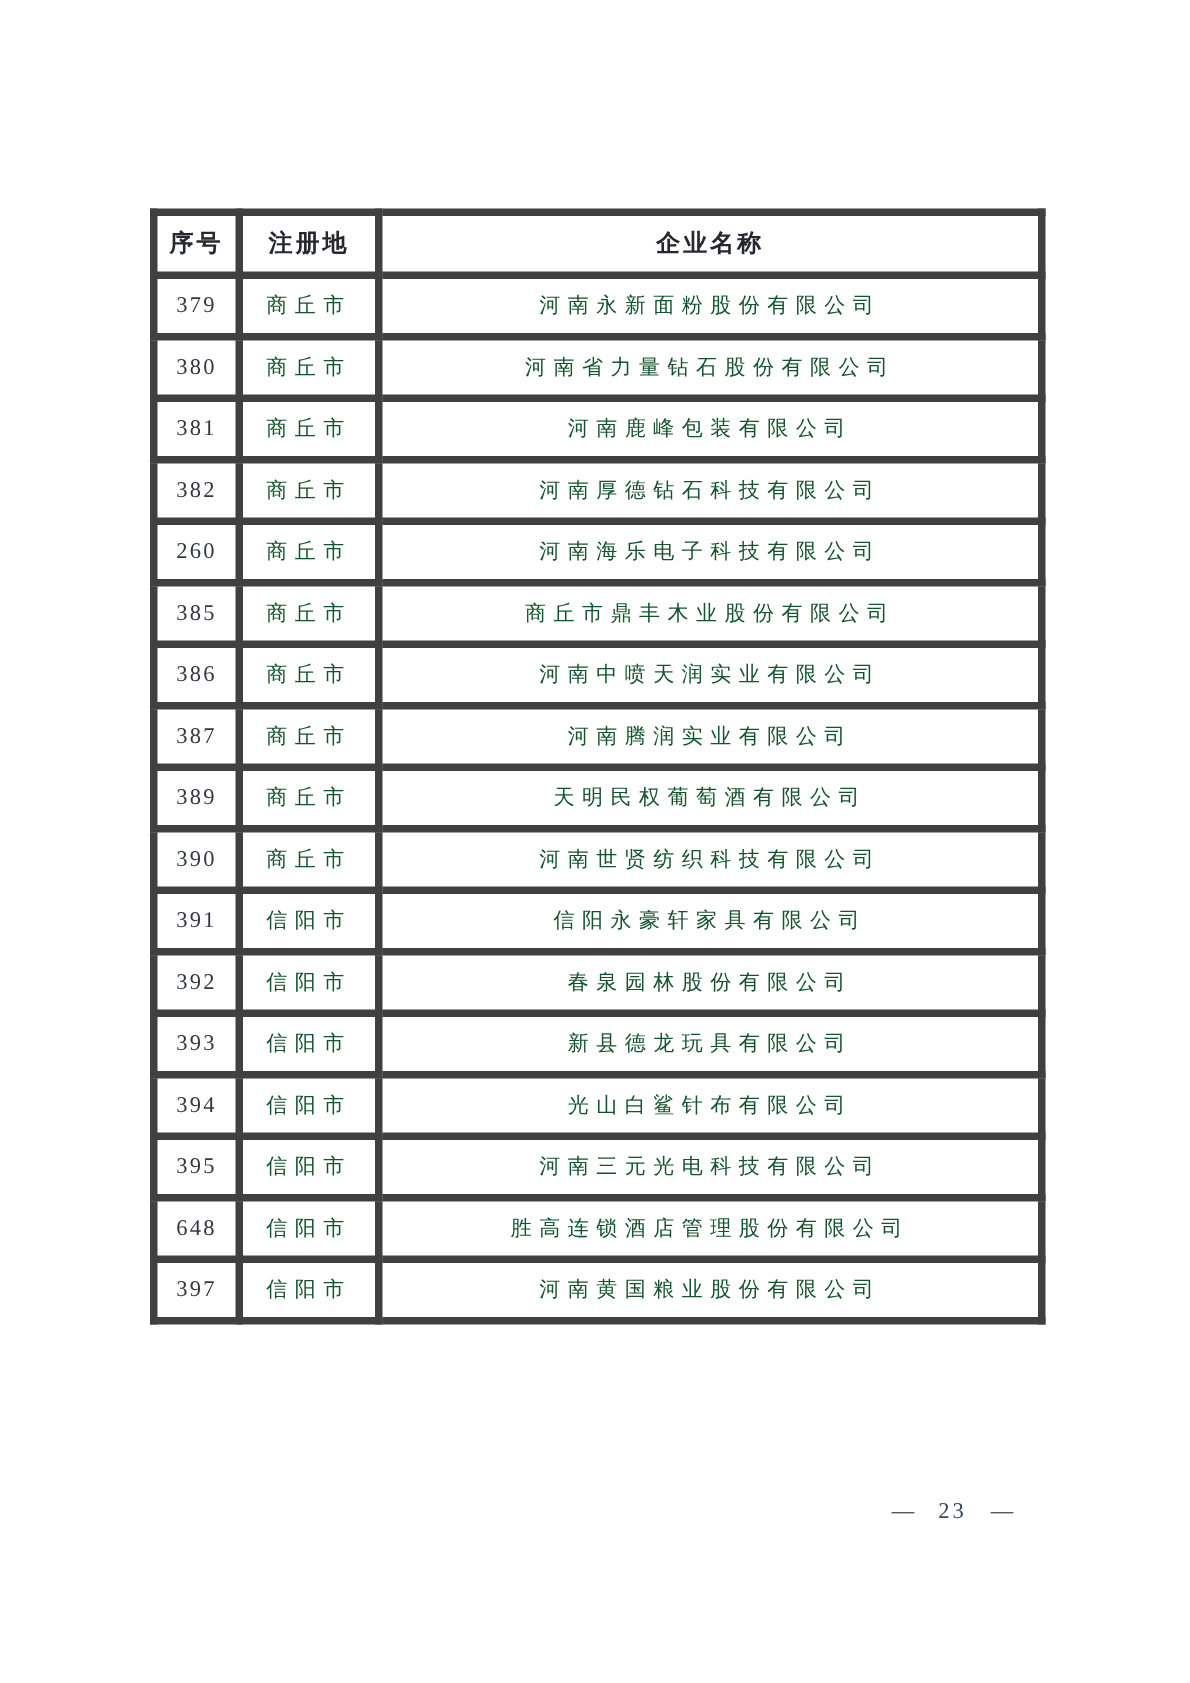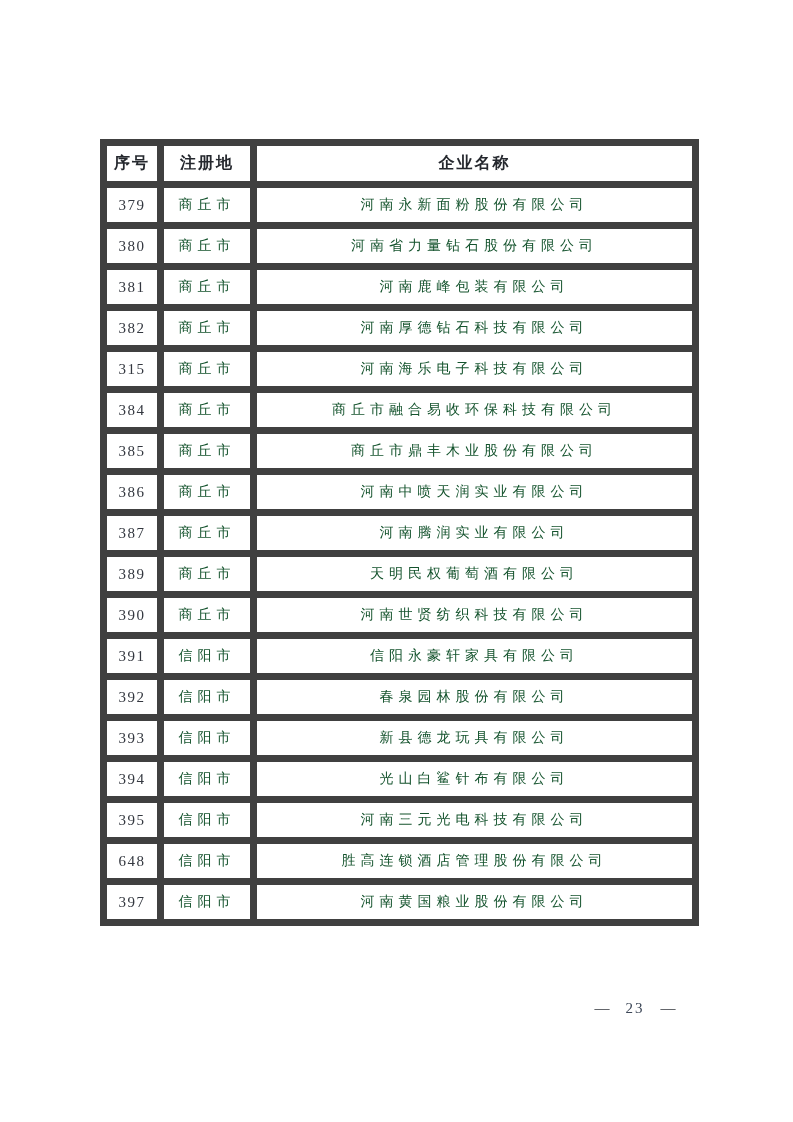--- a/index.html
+++ b/index.html
@@ -23,21 +23,21 @@
     width: 592px;
     border-collapse: collapse;
     table-layout: fixed;
     border: 2px solid #4d4d4d;
   }
   .company-table col.c-no   { width: 57px; }
   .company-table col.c-city { width: 93px; }
   .company-table col.c-name { width: 442px; }
   .company-table th,
   .company-table td {
-    border: 7px solid #404040;
+    border: 5px solid #404040;
     text-align: center;
     vertical-align: middle;
     padding: 0;
     overflow: hidden;
     white-space: nowrap;
   }
   .company-table thead tr { height: 42px; }
   .company-table tbody tr { height: 41px; }
   .company-table th {
     font-weight: bold;
@@ -109,28 +109,23 @@
       <td class="cell-no">381</td>
       <td class="cell-city">商丘市</td>
       <td class="cell-company">河南鹿峰包装有限公司</td>
     </tr>
         <tr>
       <td class="cell-no">382</td>
       <td class="cell-city">商丘市</td>
       <td class="cell-company">河南厚德钻石科技有限公司</td>
     </tr>
         <tr>
-      <td class="cell-no">315</td>
+      <td class="cell-no">260</td>
       <td class="cell-city">商丘市</td>
       <td class="cell-company">河南海乐电子科技有限公司</td>
-    </tr>
-        <tr>
-      <td class="cell-no">384</td>
-      <td class="cell-city">商丘市</td>
-      <td class="cell-company">商丘市融合易收环保科技有限公司</td>
     </tr>
         <tr>
       <td class="cell-no">385</td>
       <td class="cell-city">商丘市</td>
       <td class="cell-company">商丘市鼎丰木业股份有限公司</td>
     </tr>
         <tr>
       <td class="cell-no">386</td>
       <td class="cell-city">商丘市</td>
       <td class="cell-company">河南中喷天润实业有限公司</td>

